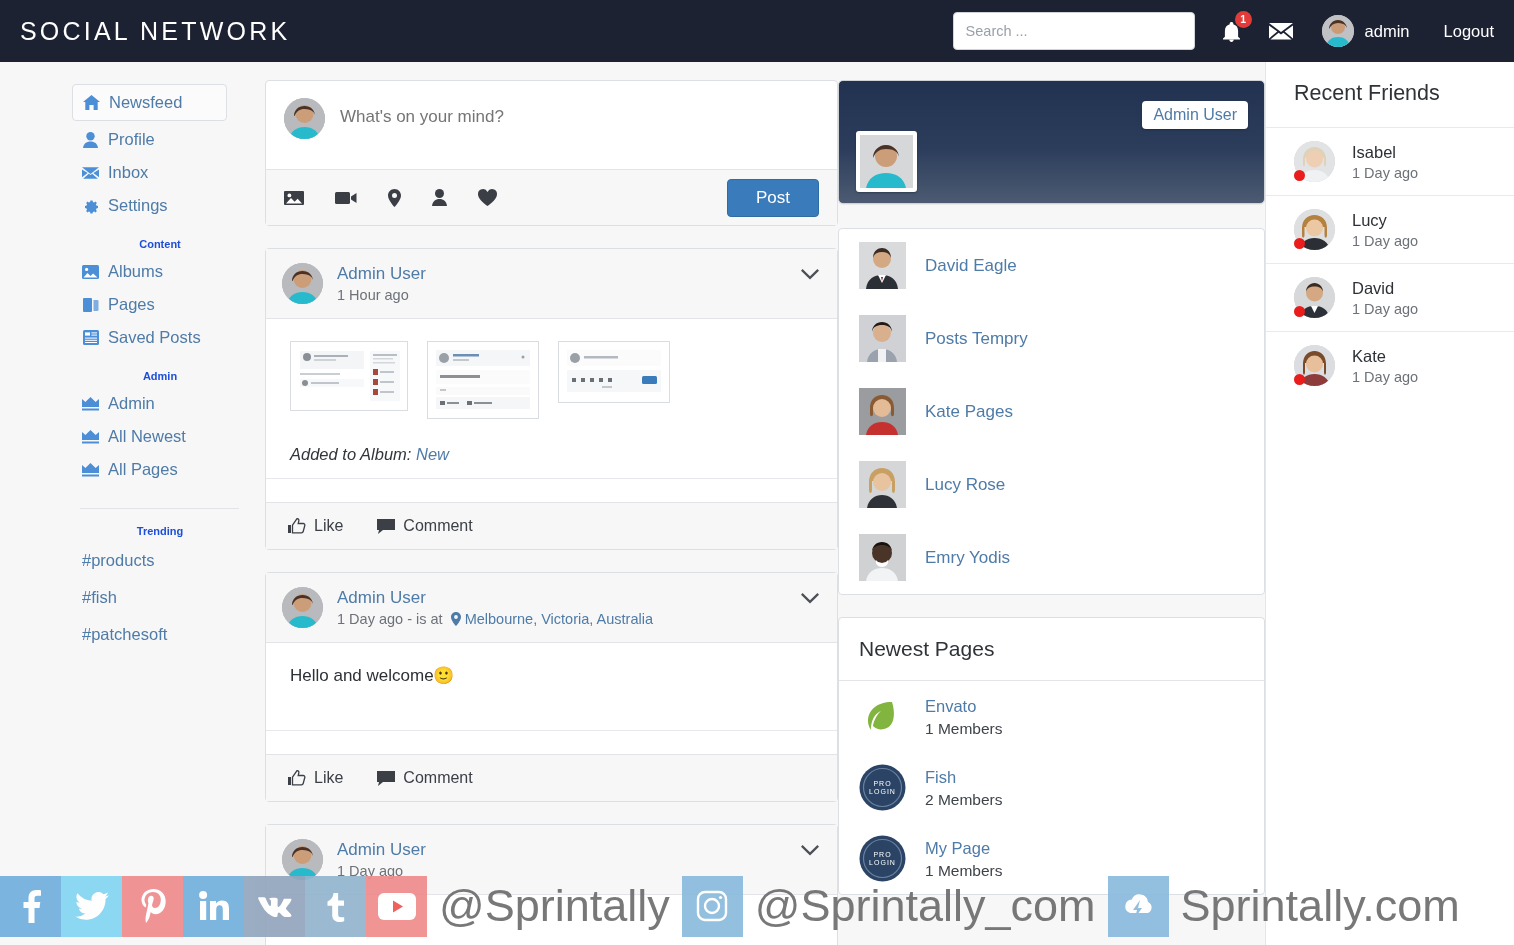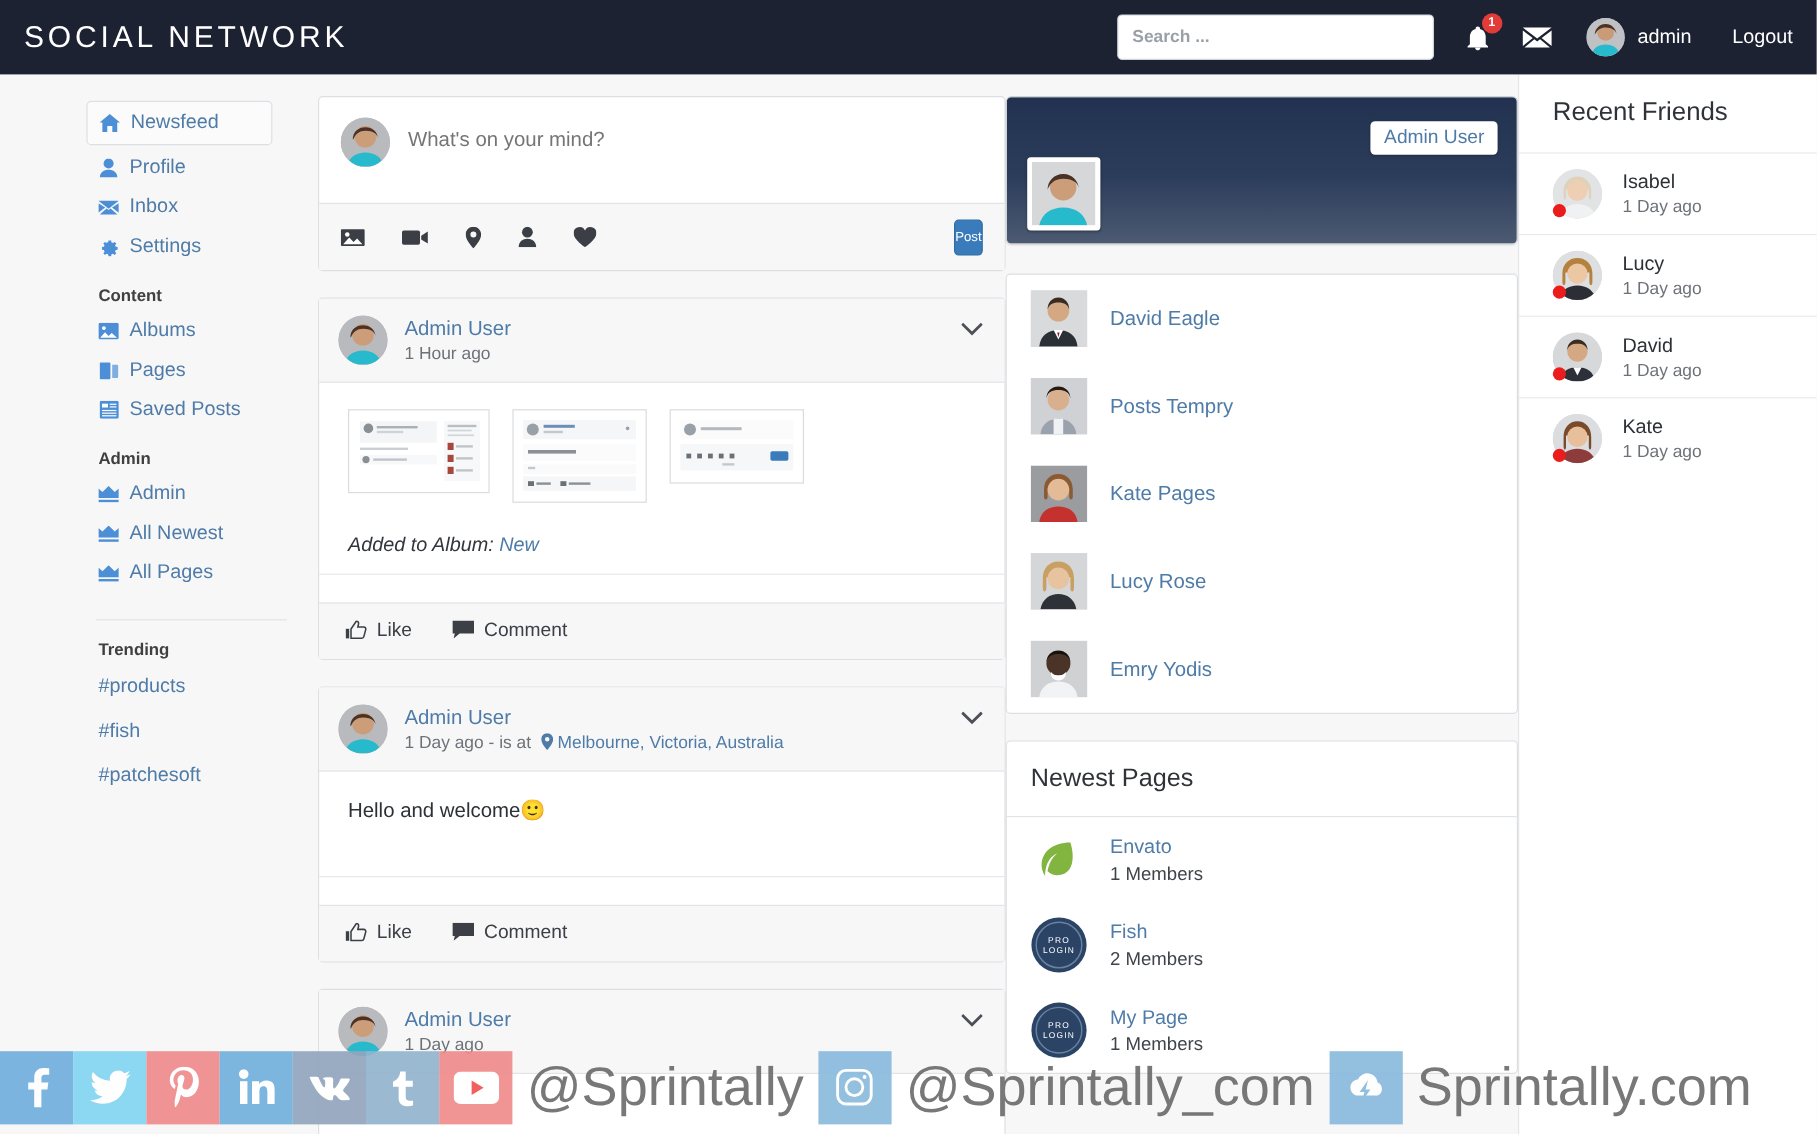--- a/index.html
+++ b/index.html
@@ -20,24 +20,24 @@
   }
   .brand {
     color: #ffffff; font-size: 25px; letter-spacing: 3.2px;
     font-weight: 400; padding-left: 20px; white-space: nowrap;
   }
   .top-right {
     margin-left: auto; display: flex; align-items: center;
     padding-right: 20px; gap: 0;
   }
   .search-box {
-    width: 264px; height: 38px; border-radius: 4px;
+    width: 242px; height: 38px; border-radius: 4px;
     border: 1px solid #cfd3da; background: #fff;
     font-size: 14.5px; color: #15803d; padding: 0 12px;
-    font-family: "Liberation Sans", sans-serif; outline: none; font-weight: bold;
+    font-family: "Liberation Sans", sans-serif; outline: none;
   }
   .search-box::placeholder { color: #9aa0a8; }
   .icon-btn {
     position: relative; color: #fff; margin-left: 26px;
     display: flex; align-items: center; justify-content: center;
     cursor: pointer;
   }
   .badge {
     position: absolute; top: -9px; right: -10px;
     background: #e23b38; color: #fff;
@@ -70,22 +70,23 @@
     font-size: 16.5px; color: #4e7ba7; padding: 7px 2px;
     cursor: pointer; white-space: nowrap;
   }
   .nav-item.active {
     background: #fbfbfb; border: 1px solid #dcdfe3;
     border-radius: 4px; padding: 8px 10px; margin: 0 0 2px -8px;
     width: 155px;
   }
   .nav-ico { color: #4d8fd6; display: inline-flex; width: 17px; justify-content: center; }
   .nav-head {
-    font-size: 14px; font-weight: 700; color: #404040;
+    font-size: 11px; font-weight: 700; color: #1d4ed8;
     padding: 16px 2px 5px 2px;
+    text-align: center;
   }
   .nav-sep { height: 1px; background: #e1e3e6; margin: 22px 26px 0 80px; }
   .tag {
     font-size: 16.5px; color: #4e7ba7; padding: 9px 2px; cursor: pointer;
   }
 
   
   .card {
     background: #fff; border: 1px solid #dcdfe3; border-radius: 4px;
     margin-bottom: 22px;
@@ -103,22 +104,22 @@
   .compose-bar {
     border-top: 1px solid #e2e4e7; background: #f7f7f8;
     display: flex; align-items: center; padding: 11px 18px; height: 56px;
   }
   .tool-ico {
     color: #3b3f45; margin-right: 31px; cursor: pointer;
     display: inline-flex; align-items: center;
   }
   .btn-post {
     margin-left: auto; background: #3a7cbb; border: 1px solid #2e6ca3;
-    color: #fff; font-size: 11px; border-radius: 4px;
-    padding: 8px 0; cursor: pointer;
+    color: #fff; font-size: 17px; border-radius: 4px;
+    padding: 8px 28px; cursor: pointer;
     font-family: "Liberation Sans", sans-serif;
   }
 
   
   .post-head {
     display: flex; align-items: flex-start; padding: 14px 16px;
     background: #f7f7f8; border-bottom: 1px solid #e2e4e7; position: relative;
   }
   .post-meta { margin-left: 14px; }
   .post-author {
@@ -141,21 +142,21 @@
     font-style: italic; font-size: 16.5px; color: #32363b; margin-top: 26px;
   }
   .album-line a { color: #4e7ba7; text-decoration: none; cursor: pointer; }
   .post-text { font-size: 17px; color: #2d3136; padding-bottom: 30px; }
   .post-spacer { border-top: 1px solid #e6e8eb; height: 24px; }
   .post-foot {
     border-top: 1px solid #e2e4e7; background: #f7f7f8;
     display: flex; align-items: center; padding: 14px 22px; gap: 34px;
   }
   .foot-act {
-    display: flex; gap: 8px;
+    display: flex; align-items: center; gap: 8px;
     font-size: 16px; color: #3c4046; cursor: pointer;
   }
 
   
   .profile-card {
     border: 1px solid #cfd3d8; border-radius: 5px; overflow: hidden;
     background: linear-gradient(180deg, #223150 0%, #2c3d5c 55%, #4c5b72 100%);
     height: 124px; position: relative; margin-bottom: 24px;
     box-shadow: 0 1px 1px rgba(0,0,0,.06);
   }

